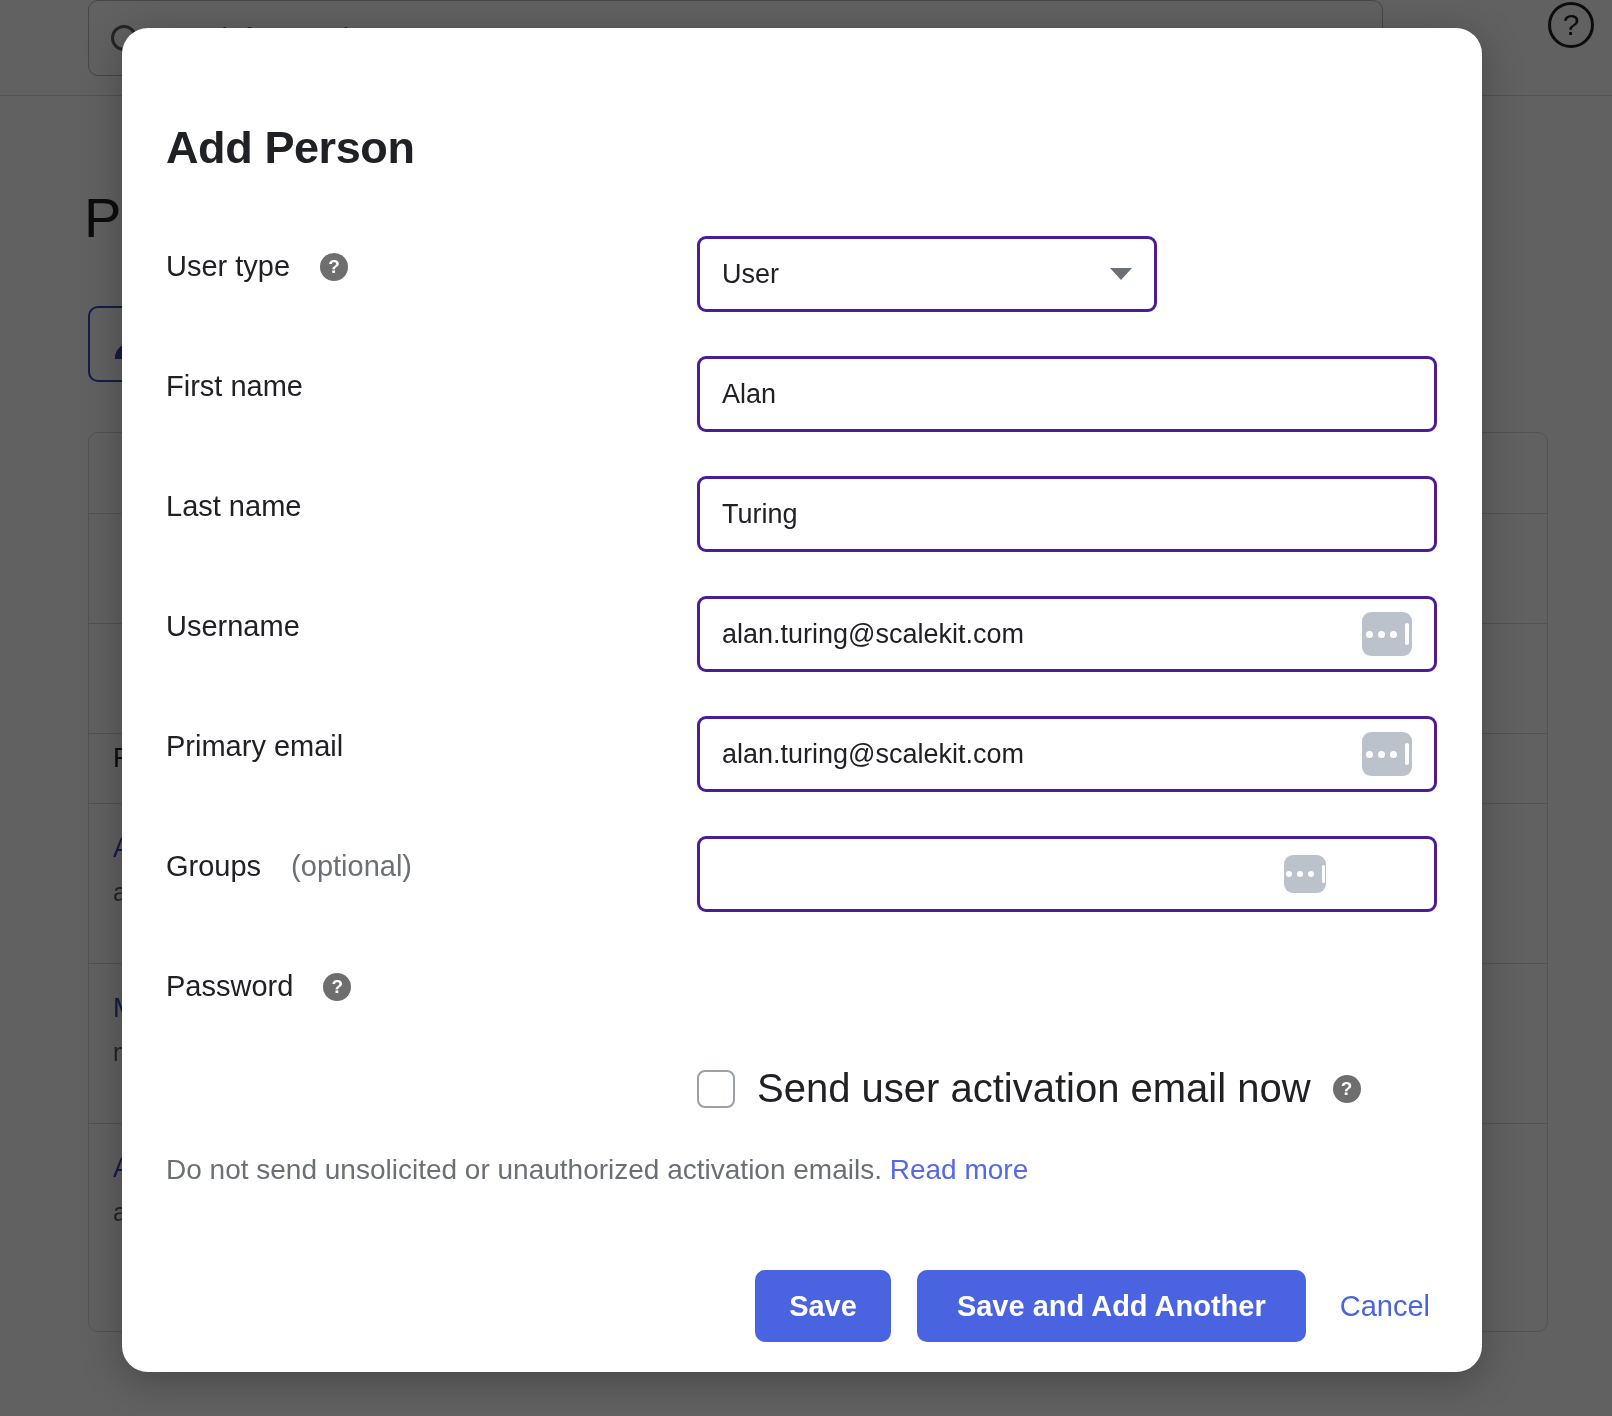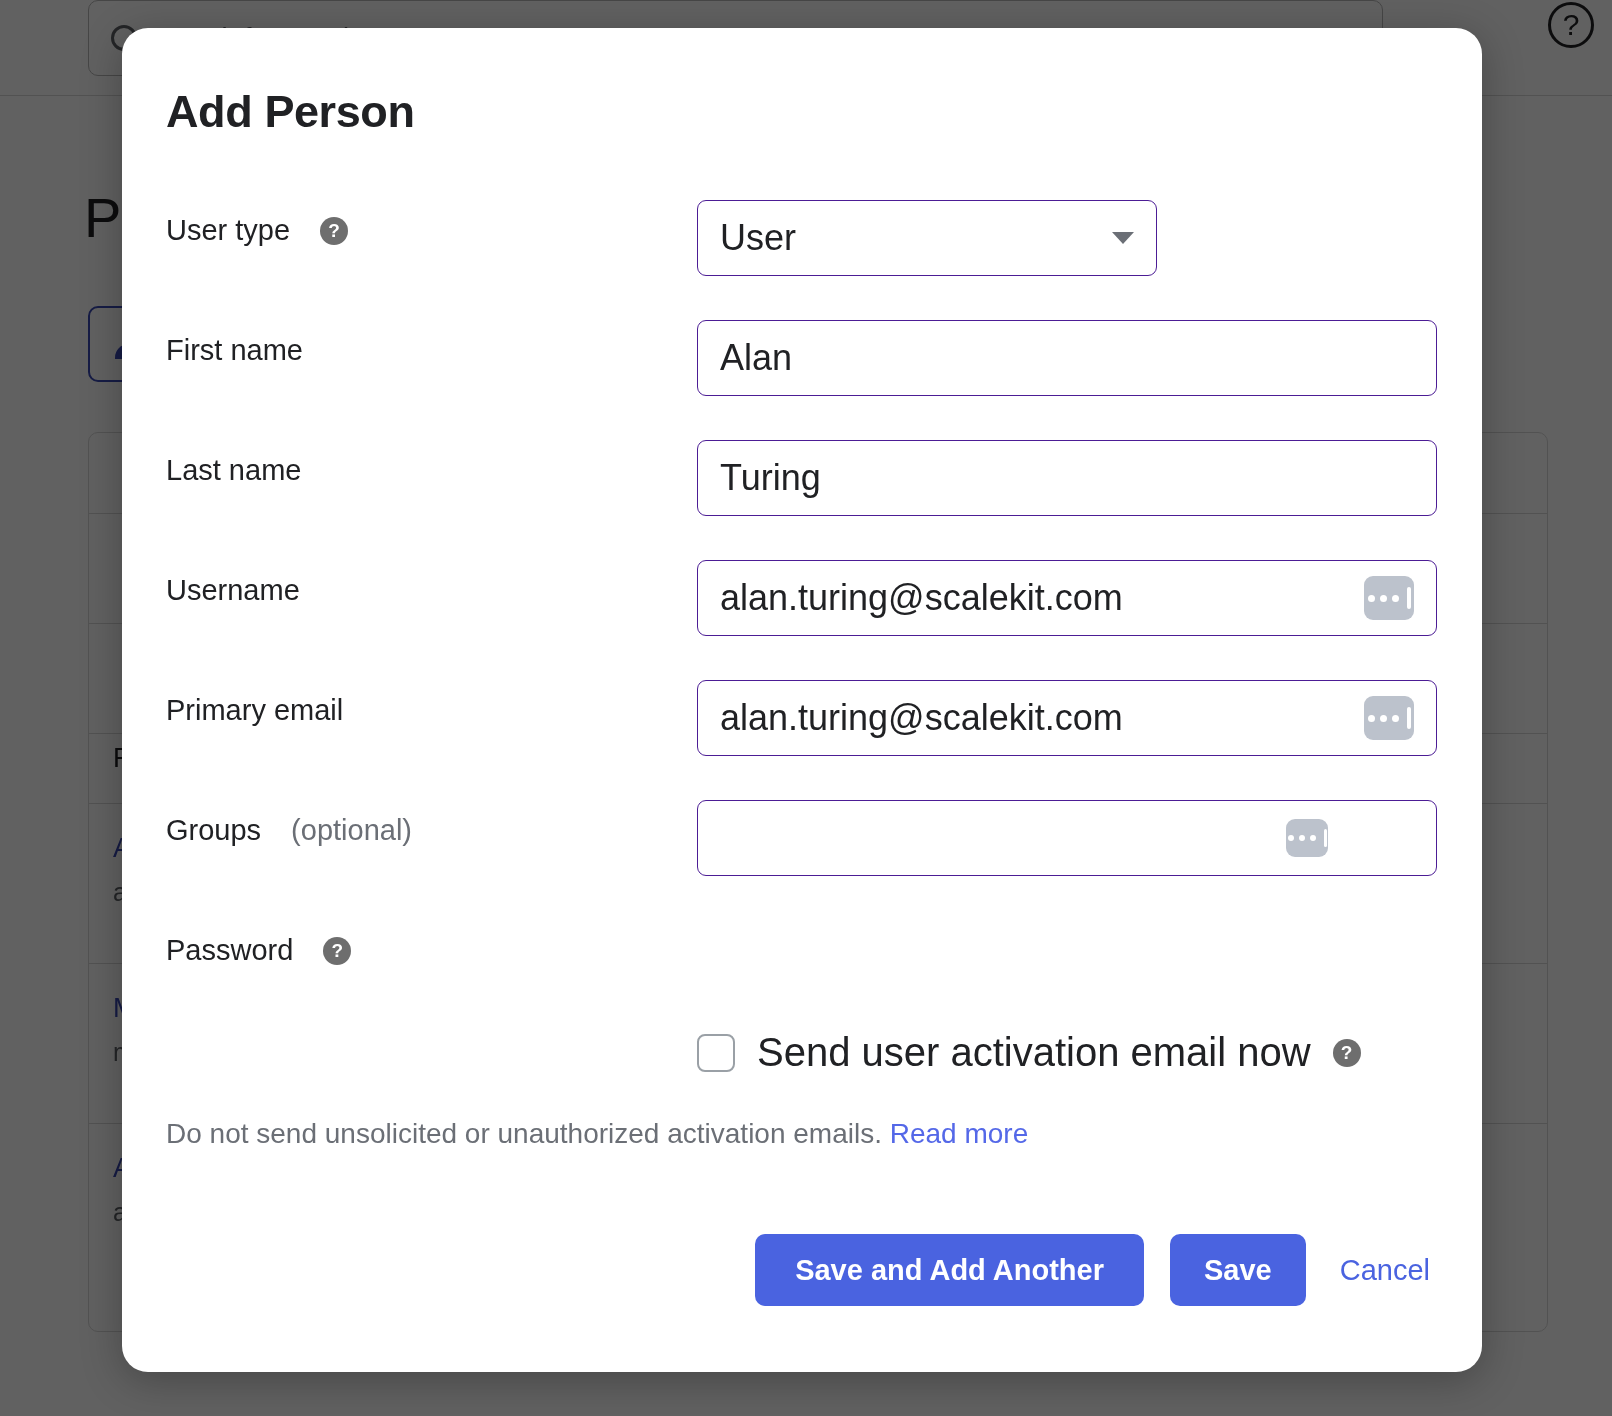--- a/index.html
+++ b/index.html
@@ -85,21 +85,21 @@
   .modal {
     position: absolute;
     left: 122px; top: 28px;
     width: 1360px; height: 1344px;
     background: #ffffff;
     border-radius: 26px;
     box-shadow: 0 8px 40px rgba(0,0,0,0.28);
     padding: 0;
     overflow: hidden;
   }
-  .modal-inner { position: relative; width: 100%; height: 100%; }
+  .modal-inner { position: relative; width: 100%; height: 100%; margin-top: 36px; }
 
   .modal-title {
     position: absolute; left: 44px; top: 58px;
     font-size: 45px; font-weight: bold; color: #202124; letter-spacing: -0.4px;
   }
 
   .form { position: absolute; left: 0; top: 160px; width: 100%; }
 
   .row { position: relative; height: 120px; }
   .row.pw { height: 120px; }
@@ -114,23 +114,23 @@
   .helpdot {
     width: 28px; height: 28px; border-radius: 50%; background: #6e6e6e;
     color: #fff; font-size: 19px; font-weight: bold;
     display: inline-flex; align-items: center; justify-content: center;
     line-height: 1; flex: 0 0 auto;
   }
 
   .field {
     position: absolute; left: 575px; top: 12px;
     width: 740px; height: 76px;
-    border: 1px solid #4c1d95; border-radius: 9px; background: #fff;
+    border: 3px solid #4c1d95; border-radius: 9px; background: #fff;
     display: flex; align-items: center; padding: 0 22px;
-    font-size: 36px; color: #202124;
+    font-size: 27px; color: #202124;
   }
   .field.narrow { width: 460px; }
   .field.select { justify-content: space-between; padding-right: 22px; }
 
   .caret {
     width: 0; height: 0;
     border-left: 11px solid transparent; border-right: 11px solid transparent;
     border-top: 12px solid #6b6f76;
   }
 
@@ -325,21 +325,21 @@
         <span class="ctext">Send user activation email now</span>
         <span class="helpdot">?</span>
       </div>
 
       <div class="note">
         <span>Do not send unsolicited or unauthorized activation emails.</span>
         <a href="#">Read more</a>
       </div>
 
       <div class="actions">
+        <button class="btn">Save</button>
         <button class="btn secondary">Save and Add Another</button>
-        <button class="btn">Save</button>
         <button class="btn-link">Cancel</button>
       </div>
 
     </div>
   </div>
 
 </div>
 
 </body></html>

